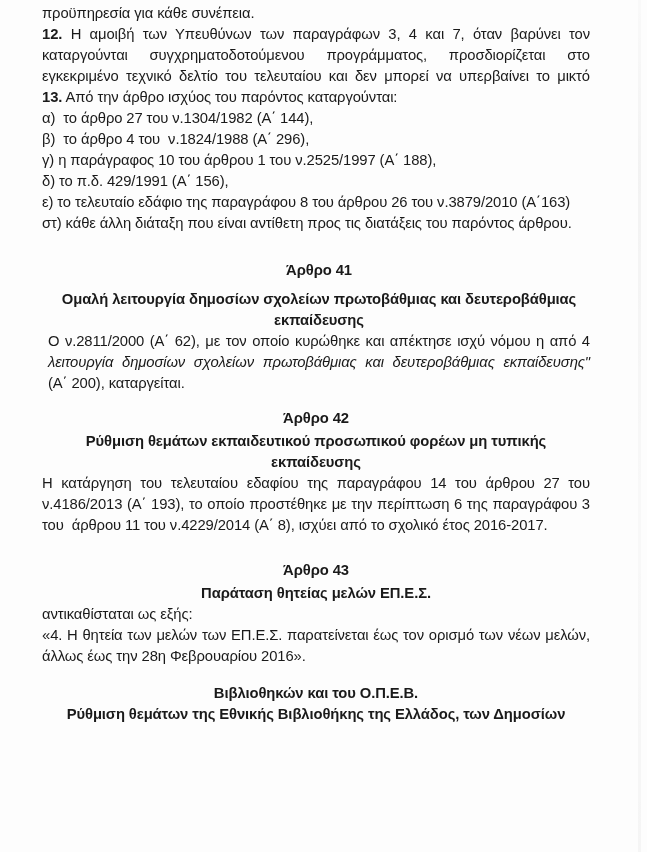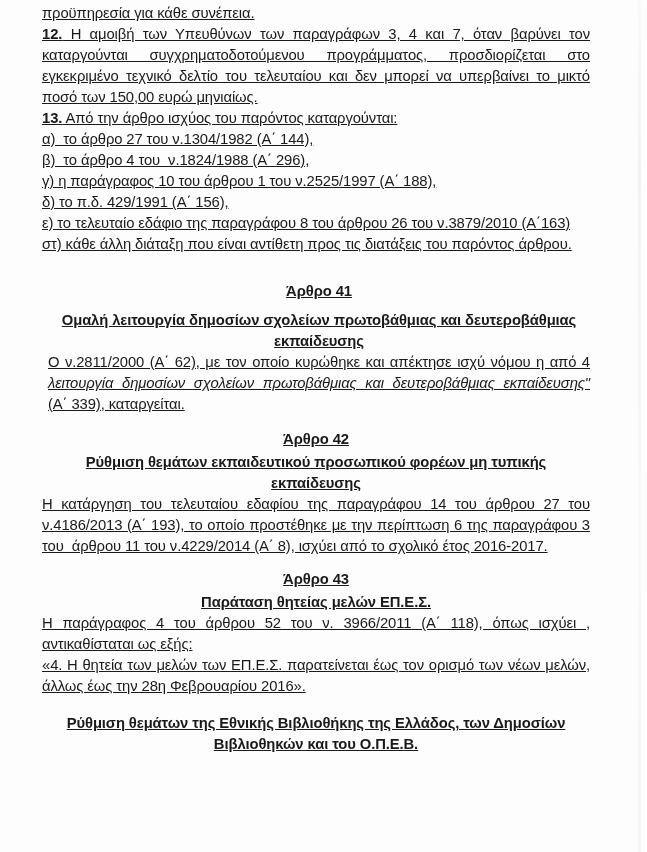--- a/index.html
+++ b/index.html
@@ -14,21 +14,20 @@
     background: #fdfdfd;
     overflow: hidden;
     color: #1a1a1a;
     font-family: "Liberation Sans", sans-serif;
     font-size: 14.8px;
     line-height: 21px;
     letter-spacing: -0.1px;
   }
   .content {
     padding: 3px 57px 0 42px;
-    text-decoration: underline;
   }
   .content div { margin: 0; }
 
   
   .jl {
     text-align: justify;
     text-align-last: justify;
   }
   
   .ll {
@@ -42,21 +41,21 @@
   }
   .b { font-weight: bold; }
   .i { font-style: italic; }
 
   .heading, .title-line {
     text-align: center;
     font-weight: bold;
   }
   .article-41 { margin-top: 26px; margin-left: 6px; }
   .article-42 { margin-top: 14px; }
-  .article-43 { margin-top: 12px; }
+  .article-43 { margin-top: 24px; }
   .article-44 { margin-top: 16px; }
   .article-41 .heading { margin-bottom: 8px; }
   .article-42 .heading,
   .article-43 .heading,
   .article-44 .heading { margin-bottom: 2px; }
 
   
   .scan-edge {
     position: absolute;
     top: 0;
@@ -76,69 +75,67 @@
 
 <div class="page">
   <div class="content">
 
     <div class="line">προϋπηρεσία για κάθε συνέπεια.</div>
 
     <div>
       <div class="jl"><span class="b">12.</span><span> Η αμοιβή των Υπευθύνων των παραγράφων 3, 4 και 7, όταν βαρύνει τον</span></div>
       <div class="jl">καταργούνται συγχρηματοδοτούμενου προγράμματος, προσδιορίζεται στο</div>
       <div class="jl">εγκεκριμένο τεχνικό δελτίο του τελευταίου και δεν μπορεί να υπερβαίνει το μικτό</div>
-      <div class="ll">ποσό των 150,00 ευρώ μηνιαίως.</div>
     </div>
 
     <div class="line"><span class="b">13.</span><span> Από την άρθρο ισχύος του παρόντος καταργούνται:</span></div>
 
     <div>
       <div class="line">α)  το άρθρο 27 του ν.1304/1982 (Α΄ 144),</div>
       <div class="line">β)  το άρθρο 4 του  ν.1824/1988 (Α΄ 296),</div>
       <div class="line">γ) η παράγραφος 10 του άρθρου 1 του ν.2525/1997 (Α΄ 188),</div>
       <div class="line">δ) το π.δ. 429/1991 (Α΄ 156),</div>
       <div class="line">ε) το τελευταίο εδάφιο της παραγράφου 8 του άρθρου 26 του ν.3879/2010 (Α΄163)</div>
       <div class="line">στ) κάθε άλλη διάταξη που είναι αντίθετη προς τις διατάξεις του παρόντος άρθρου.</div>
     </div>
 
     <section class="article-41">
       <div class="heading">Άρθρο 41</div>
       <div class="title-line">Ομαλή λειτουργία δημοσίων σχολείων πρωτοβάθμιας και δευτεροβάθμιας</div>
       <div class="title-line">εκπαίδευσης</div>
       <div>
         <div class="jl">Ο ν.2811/2000 (Α΄ 62), με τον οποίο κυρώθηκε και απέκτησε ισχύ νόμου η από 4</div>
         <div class="jl i">λειτουργία δημοσίων σχολείων πρωτοβάθμιας και δευτεροβάθμιας εκπαίδευσης"</div>
-        <div class="ll">(Α΄ 339), καταργείται.</div>
+        <div class="ll">(Α΄ 200), καταργείται.</div>
       </div>
     </section>
 
     <section class="article-42">
       <div class="heading">Άρθρο 42</div>
       <div class="title-line">Ρύθμιση θεμάτων εκπαιδευτικού προσωπικού φορέων μη τυπικής</div>
       <div class="title-line">εκπαίδευσης</div>
       <div>
         <div class="jl">Η κατάργηση του τελευταίου εδαφίου της παραγράφου 14 του άρθρου 27 του</div>
         <div class="jl">ν.4186/2013 (Α΄ 193), το οποίο προστέθηκε με την περίπτωση 6 της παραγράφου 3</div>
         <div class="ll">του  άρθρου 11 του ν.4229/2014 (Α΄ 8), ισχύει από το σχολικό έτος 2016-2017.</div>
       </div>
     </section>
 
     <section class="article-43">
       <div class="heading">Άρθρο 43</div>
       <div class="title-line">Παράταση θητείας μελών ΕΠ.Ε.Σ.</div>
       <div>
-        <div class="jl">Η παράγραφος 4 του άρθρου 52 του ν. 3966/2011 (Α΄ 118), όπως ισχύει ,</div>
         <div class="ll">αντικαθίσταται ως εξής:</div>
       </div>
       <div>
         <div class="jl">«4. Η θητεία των μελών των ΕΠ.Ε.Σ. παρατείνεται έως τον ορισμό των νέων μελών,</div>
         <div class="ll">άλλως έως την 28η Φεβρουαρίου 2016».</div>
       </div>
     </section>
 
     <section class="article-44">
+      <div class="title-line">Βιβλιοθηκών και του Ο.Π.Ε.Β.</div>
       <div class="title-line">Ρύθμιση θεμάτων της Εθνικής Βιβλιοθήκης της Ελλάδος, των Δημοσίων</div>
-      <div class="title-line">Βιβλιοθηκών και του Ο.Π.Ε.Β.</div>
     </section>
 
   </div>
   <div class="scan-edge"></div>
 </div>
 
 </body></html>

